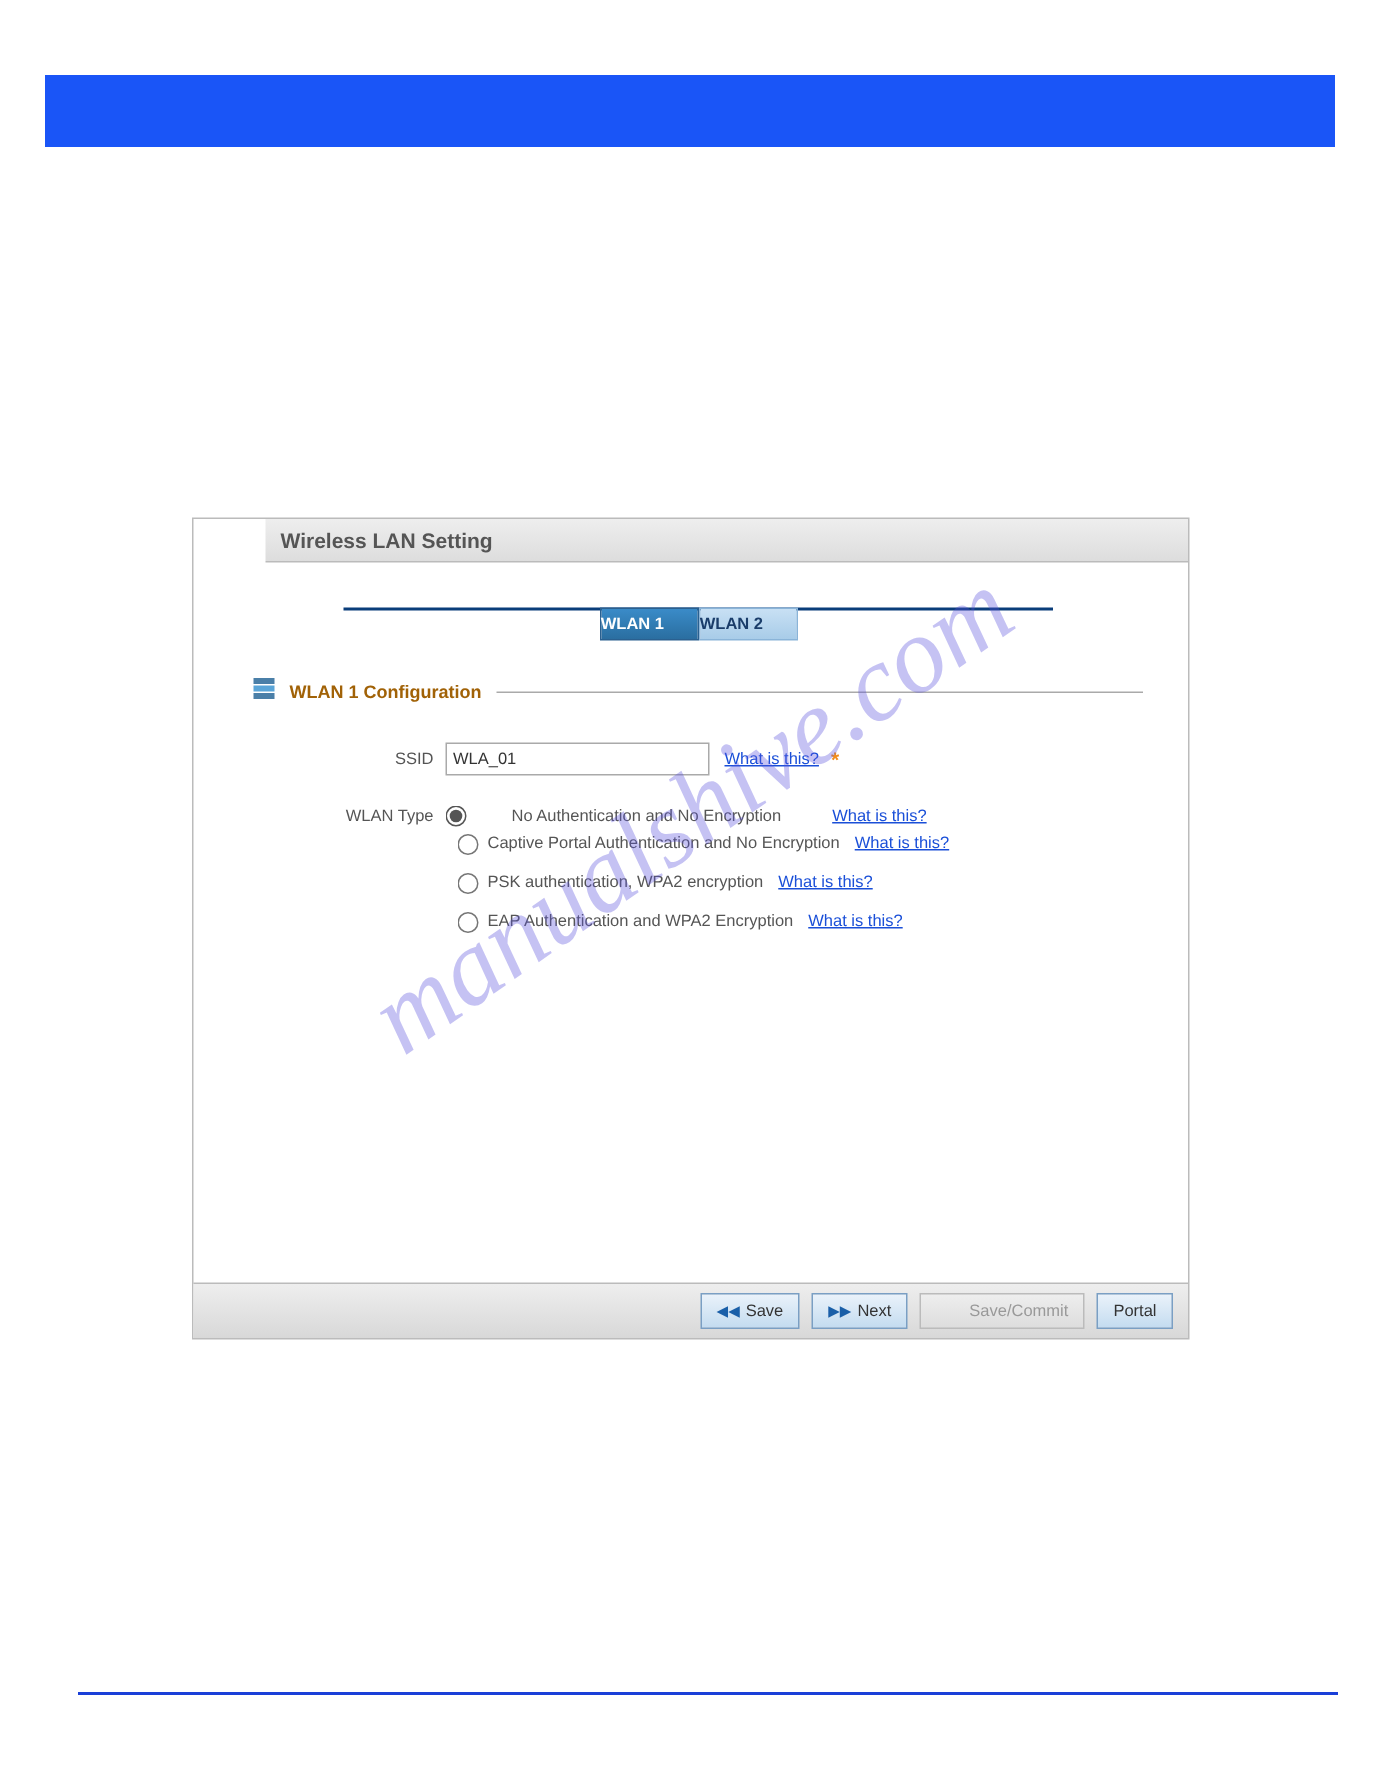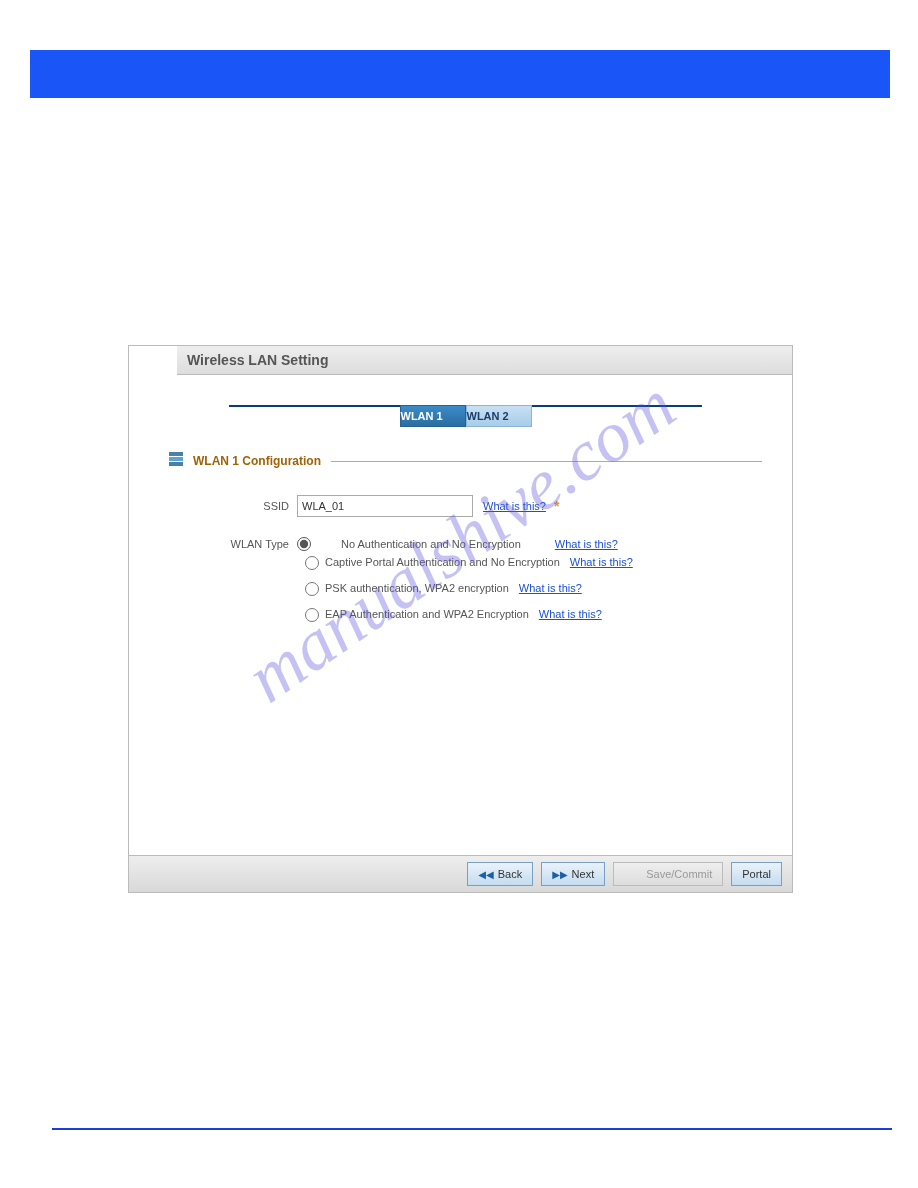--- a/index.html
+++ b/index.html
@@ -93,21 +93,21 @@
       <input type="radio" name="wlantype" style="">
       <span class="radio-label">EAP Authentication and WPA2 Encryption</span>
       <a class="help-link">What is this?</a>
     </div>
 
   </div>
 
   <div class="btn-bar">
     <button class="btn">
       <span class="arrow">◀◀</span>
-      <span>Back</span>
+      <span>Save</span>
     </button>
     <button class="btn">
       <span class="arrow">▶▶</span>
       <span>Next</span>
     </button>
     <button class="btn disabled">
       <span>Save/Commit</span>
     </button>
     <button class="btn">
       <span>Portal</span>

